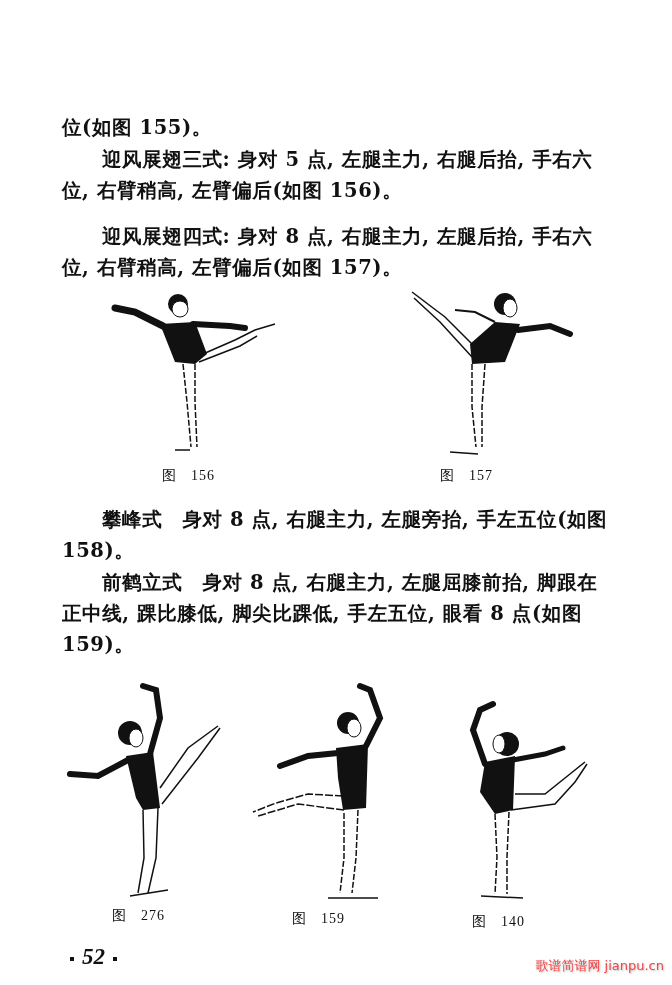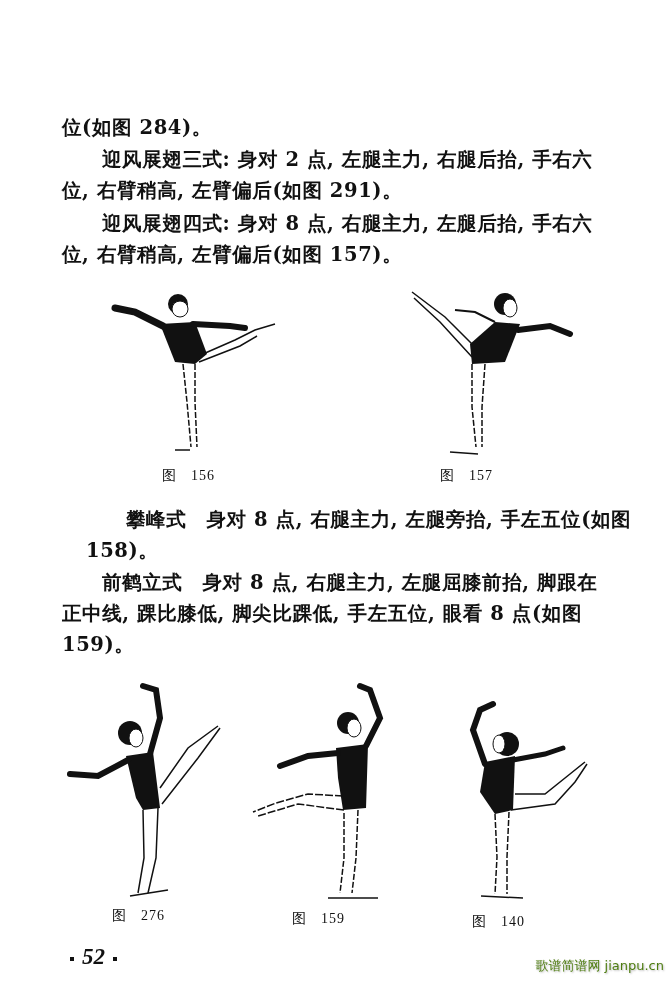--- a/index.html
+++ b/index.html
@@ -18,30 +18,30 @@
     .caption {
       position: absolute; font-size: 14px; font-weight: normal; letter-spacing: 1px; white-space: nowrap;
     }
     .caption .num { margin-left: 14px; font-family: "Liberation Serif", serif; }
     .page-number {
       position: absolute; left: 62px; top: 944px; font-size: 23px; font-weight: bold; font-style: italic;
       font-family: "Liberation Serif", serif;
     }
     .page-number .dot { display: inline-block; width: 4px; height: 4px; background: #111; vertical-align: middle; margin: 0 8px; }
     .watermark {
-      position: absolute; right: 8px; top: 957px; font-size: 13px; color: #4d7c0f;
+      position: absolute; right: 8px; top: 957px; font-size: 13px; color: #ef4444;
       font-family: "DejaVu Sans", sans-serif; text-shadow: 1px 1px 2px #bbb;
     }
   </style>
 </head>
 <body>
 
-<p class="para" style="top:112px;">位(如图 284)。</p>
-<p class="para indent" style="top:144px;">迎风展翅三式: 身对 2 点, 左腿主力, 右腿后抬, 手右六位, 右臂稍高, 左臂偏后(如图 291)。</p>
-<p class="para indent" style="top:208px;">迎风展翅四式: 身对 8 点, 右腿主力, 左腿后抬, 手右六位, 右臂稍高, 左臂偏后(如图 157)。</p>
+<p class="para" style="top:112px;">位(如图 155)。</p>
+<p class="para indent" style="top:144px;">迎风展翅三式: 身对 5 点, 左腿主力, 右腿后抬, 手右六位, 右臂稍高, 左臂偏后(如图 156)。</p>
+<p class="para indent" style="top:221px;">迎风展翅四式: 身对 8 点, 右腿主力, 左腿后抬, 手右六位, 右臂稍高, 左臂偏后(如图 157)。</p>
 
 <div class="figure" style="left:95px;top:282px;">
   <svg width="190" height="180" viewBox="0 0 190 180">
     <circle cx="83" cy="22" r="10" fill="#111"></circle>
     <circle cx="85" cy="27" r="8" fill="#fff" stroke="#111" stroke-width="1"></circle>
     <path d="M65 42 L100 40 L112 72 L100 82 L80 80 Z" fill="#111"></path>
     <path d="M68 44 L40 30 L20 26" stroke="#111" stroke-width="7" fill="none" stroke-linecap="round"></path>
     <path d="M98 42 L135 44 L150 46" stroke="#111" stroke-width="6" fill="none" stroke-linecap="round"></path>
     <path d="M108 72 L140 58 L160 48 L180 42" stroke="#111" stroke-width="1.5" fill="none"></path>
     <path d="M104 80 L145 64 L162 54" stroke="#111" stroke-width="1.5" fill="none"></path>
@@ -65,21 +65,21 @@
     <path d="M72 75 L40 40 L14 16" stroke="#111" stroke-width="1.5" fill="none"></path>
     <path d="M72 82 L72 125 L76 165" stroke="#111" stroke-width="1.5" fill="none" stroke-dasharray="6 2"></path>
     <path d="M85 82 L82 125 L82 165" stroke="#111" stroke-width="1.5" fill="none" stroke-dasharray="6 2"></path>
     <path d="M50 170 L78 172" stroke="#111" stroke-width="1.5"></path>
   </svg>
 </div>
 <div class="caption" style="left:440px;top:467px;">
   <span>图</span><span class="num">157</span>
 </div>
 
-<p class="para indent" style="top:504px;margin-left:24px;">攀峰式　身对 8 点, 右腿主力, 左腿旁抬, 手左五位(如图 158)。</p>
+<p class="para indent" style="top:504px;">攀峰式　身对 8 点, 右腿主力, 左腿旁抬, 手左五位(如图 158)。</p>
 <p class="para indent" style="top:567px;">前鹤立式　身对 8 点, 右腿主力, 左腿屈膝前抬, 脚跟在正中线, 踝比膝低, 脚尖比踝低, 手左五位, 眼看 8 点(如图 159)。</p>
 
 <div class="figure" style="left:58px;top:678px;">
   <svg width="190" height="225" viewBox="0 0 190 225">
     <circle cx="72" cy="55" r="12" fill="#111"></circle>
     <ellipse cx="78" cy="60" rx="7" ry="9" fill="#fff" stroke="#111" stroke-width="1"></ellipse>
     <path d="M68 78 L95 74 L102 130 L85 132 L78 120 Z" fill="#111"></path>
     <path d="M92 76 L102 40 L98 12 L85 8" stroke="#111" stroke-width="6" fill="none" stroke-linecap="round"></path>
     <path d="M70 82 L40 98 L12 96" stroke="#111" stroke-width="6" fill="none" stroke-linecap="round"></path>
     <path d="M102 110 L130 70 L160 48" stroke="#111" stroke-width="1.5" fill="none"></path>

